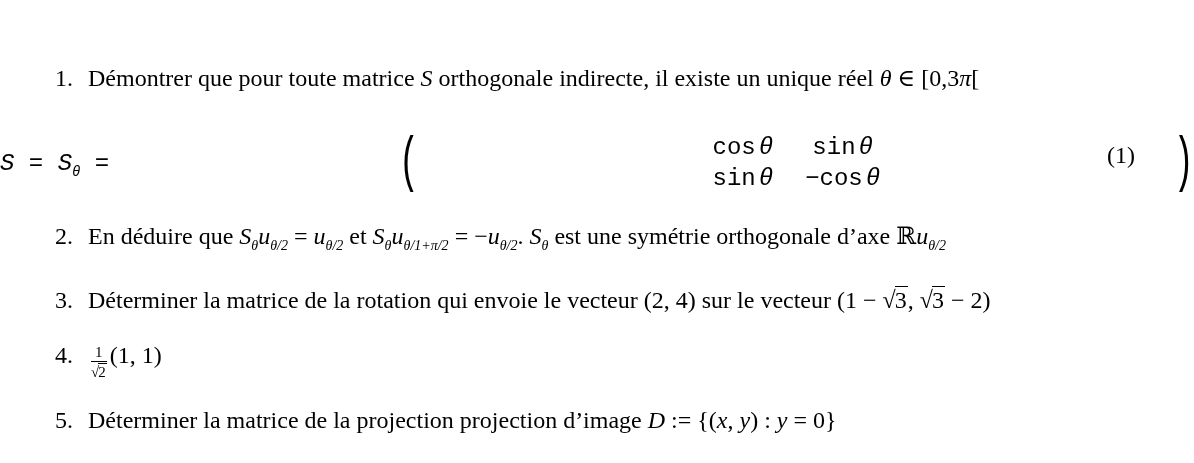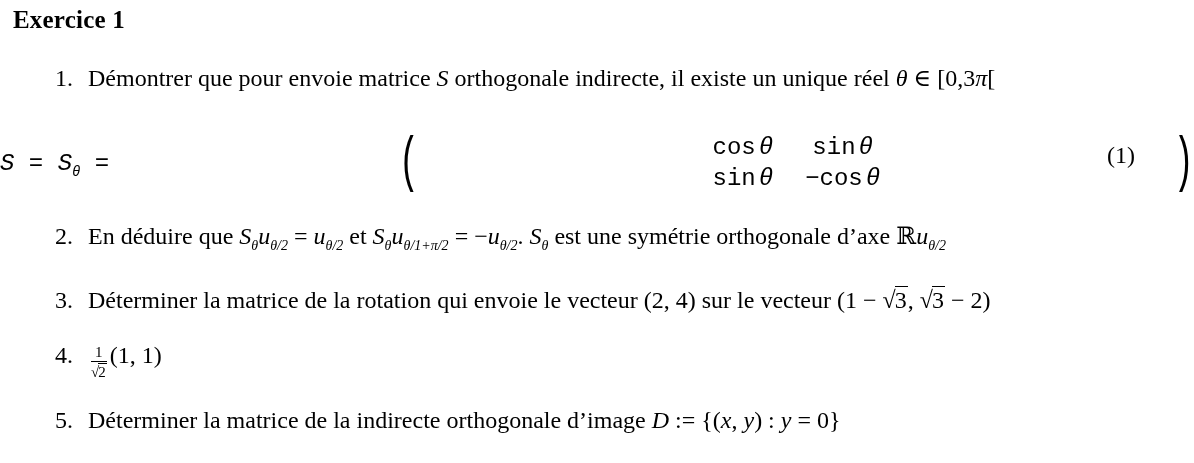--- a/index.html
+++ b/index.html
@@ -26,26 +26,25 @@
   .frac{display:inline-block;text-align:center;font-size:15px;line-height:1.15;vertical-align:-14px;margin:0 3px;}
   .frac-num{display:block;}
   .frac-den{display:block;border-top:1.3px solid #000;padding-top:1px;}
   .frac-den .rad-arg{border-top:1.2px solid #000;}
 </style>
 </head>
 <body>
 
 <div class="page">
 
-  <div class="title">Exercice 1</div>
 
   <div class="item" style="top:62px">
     <span class="num">1.</span>
     <div class="itext">
-      <div class="line"><span>Démontrer que pour envoie matrice </span><i>S</i><span> orthogonale indirecte, il existe un unique réel </span><i>θ</i><span> ∈ [0,3</span><i>π</i><span>[</span></div>
+      <div class="line"><span>Démontrer que pour toute matrice </span><i>S</i><span> orthogonale indirecte, il existe un unique réel </span><i>θ</i><span> ∈ [0,3</span><i>π</i><span>[</span></div>
     </div>
   </div>
 
   <div class="equation">
     <span class="eq-lhs"><i>S</i><span> = </span><i>S</i><sub>θ</sub><span> = </span></span>
     <span class="paren">(</span>
     <span class="matrix">
       <span class="cell"><span class="fn">cos</span><i>θ</i></span>
       <span class="cell"><span class="fn">sin</span><i>θ</i></span>
       <span class="cell"><span class="fn">sin</span><i>θ</i></span>
@@ -65,16 +64,16 @@
     <div class="itext"><span>Déterminer la matrice de la rotation qui envoie le vecteur (2, 4) sur le vecteur (1 − </span><span class="rad"><span class="rad-sym">√</span><span class="rad-arg">3</span></span><span>, </span><span class="rad"><span class="rad-sym">√</span><span class="rad-arg">3</span></span><span> − 2)</span></div>
   </div>
 
   <div class="item" style="top:339px">
     <span class="num">4.</span>
     <div class="itext"><span class="frac"><span class="frac-num">1</span><span class="frac-den"><span class="rad-sym">√</span><span class="rad-arg">2</span></span></span><span>(1, 1)</span></div>
   </div>
 
   <div class="item" style="top:404px">
     <span class="num">5.</span>
-    <div class="itext"><span>Déterminer la matrice de la indirecte orthogonale d’image </span><i>D</i><span> := {(</span><i>x</i><span>, </span><i>y</i><span>) : </span><i>y</i><span> = 0}</span></div>
+    <div class="itext"><span>Déterminer la matrice de la projection projection d’image </span><i>D</i><span> := {(</span><i>x</i><span>, </span><i>y</i><span>) : </span><i>y</i><span> = 0}</span></div>
   </div>
 
 </div>
 
 </body></html>

